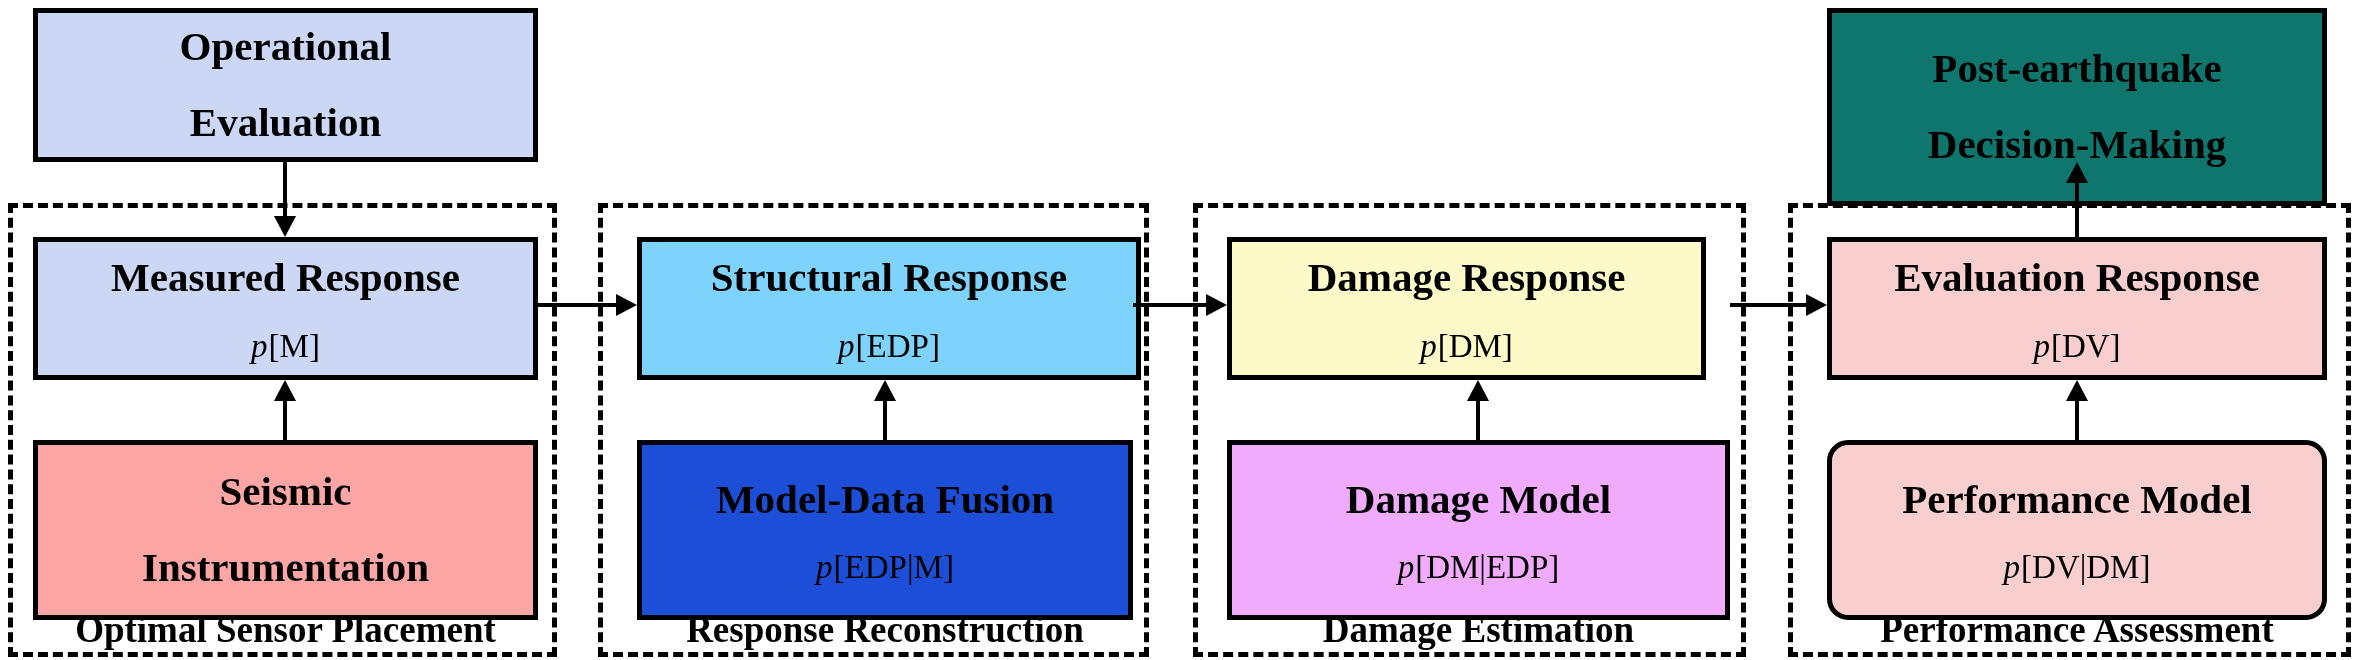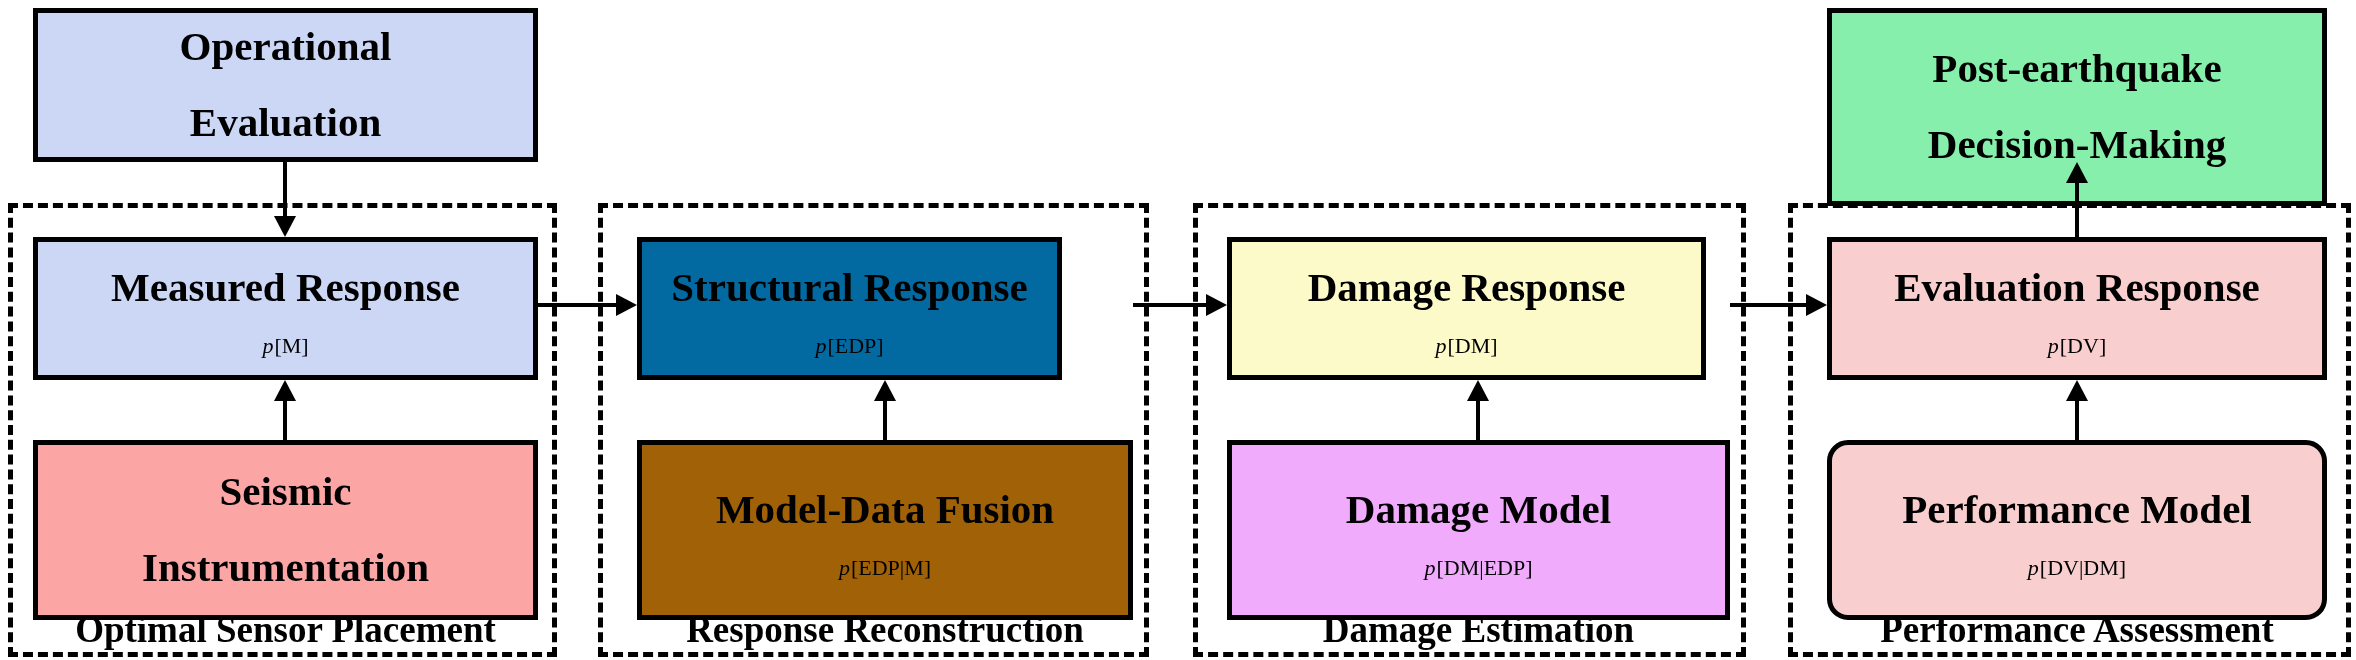--- a/index.html
+++ b/index.html
@@ -40,21 +40,21 @@
     z-index: 2;
   }
   .node .line {
     font-weight: bold;
     font-size: 41px;
     line-height: 1.85;
     white-space: nowrap;
   }
   .node .math {
     font-weight: normal;
-    font-size: 22px;
+    font-size: 33px;
     line-height: 1.85;
     white-space: nowrap;
   }
   .node .math i { font-style: italic; padding-right: 1px; }
   .stem-v { position: absolute; width: 4px; background: #000; z-index: 3; }
   .stem-h { position: absolute; height: 4px; background: #000; z-index: 3; }
   .tri-up {
     position: absolute; width: 0; height: 0; z-index: 3;
     border-left: 11px solid transparent;
     border-right: 11px solid transparent;
@@ -88,47 +88,47 @@
     <div class="group-label" style="left:29px; width:503px;">Damage Estimation</div>
   </div>
   <div class="group" style="left:1788px; width:563px;">
     <div class="group-label" style="left:34px; width:500px;">Performance Assessment</div>
   </div>
 
   <div class="node" style="left: 33px; top: 8px; width: 505px; height: 154px; background-color: rgb(204, 214, 245);">
     <div class="line">Operational</div>
     <div class="line">Evaluation</div>
   </div>
-  <div class="node" style="left: 1827px; top: 8px; width: 500px; height: 198px; background-color: #86efac;">
+  <div class="node" style="left: 1827px; top: 8px; width: 500px; height: 198px; background-color: #0f766e;">
     <div class="line">Post-earthquake</div>
     <div class="line">Decision-Making</div>
   </div>
 
   <div class="node" style="left: 33px; top: 237px; width: 505px; height: 143px; background-color: rgb(204, 214, 245);">
     <div class="line">Measured Response</div>
     <div class="math"><i>p</i><span>[M]</span></div>
   </div>
-  <div class="node" style="left: 637px; top: 237px; width: 425px; height: 143px; background-color: #0369a1;">
+  <div class="node" style="left: 637px; top: 237px; width: 504px; height: 143px; background-color: #7dd3fc;">
     <div class="line">Structural Response</div>
     <div class="math"><i>p</i><span>[EDP]</span></div>
   </div>
   <div class="node" style="left: 1227px; top: 237px; width: 479px; height: 143px; background-color: rgb(251, 250, 200);">
     <div class="line">Damage Response</div>
     <div class="math"><i>p</i><span>[DM]</span></div>
   </div>
   <div class="node" style="left: 1827px; top: 237px; width: 500px; height: 143px; background-color: rgb(248, 206, 206);">
     <div class="line">Evaluation Response</div>
     <div class="math"><i>p</i><span>[DV]</span></div>
   </div>
 
   <div class="node" style="left: 33px; top: 440px; width: 505px; height: 180px; background-color: #fca5a5;">
     <div class="line">Seismic</div>
     <div class="line">Instrumentation</div>
   </div>
-  <div class="node" style="left: 637px; top: 440px; width: 496px; height: 180px; background-color: #a16207;">
+  <div class="node" style="left: 637px; top: 440px; width: 496px; height: 180px; background-color: #1d4ed8;">
     <div class="line">Model-Data Fusion</div>
     <div class="math"><i>p</i><span>[EDP|M]</span></div>
   </div>
   <div class="node" style="left: 1227px; top: 440px; width: 503px; height: 180px; background-color: #f0abfc;">
     <div class="line">Damage Model</div>
     <div class="math"><i>p</i><span>[DM|EDP]</span></div>
   </div>
   <div class="node" style="left: 1827px; top: 440px; width: 500px; height: 180px; background-color: rgb(248, 206, 206); border-radius: 21px;">
     <div class="line">Performance Model</div>
     <div class="math"><i>p</i><span>[DV|DM]</span></div>

